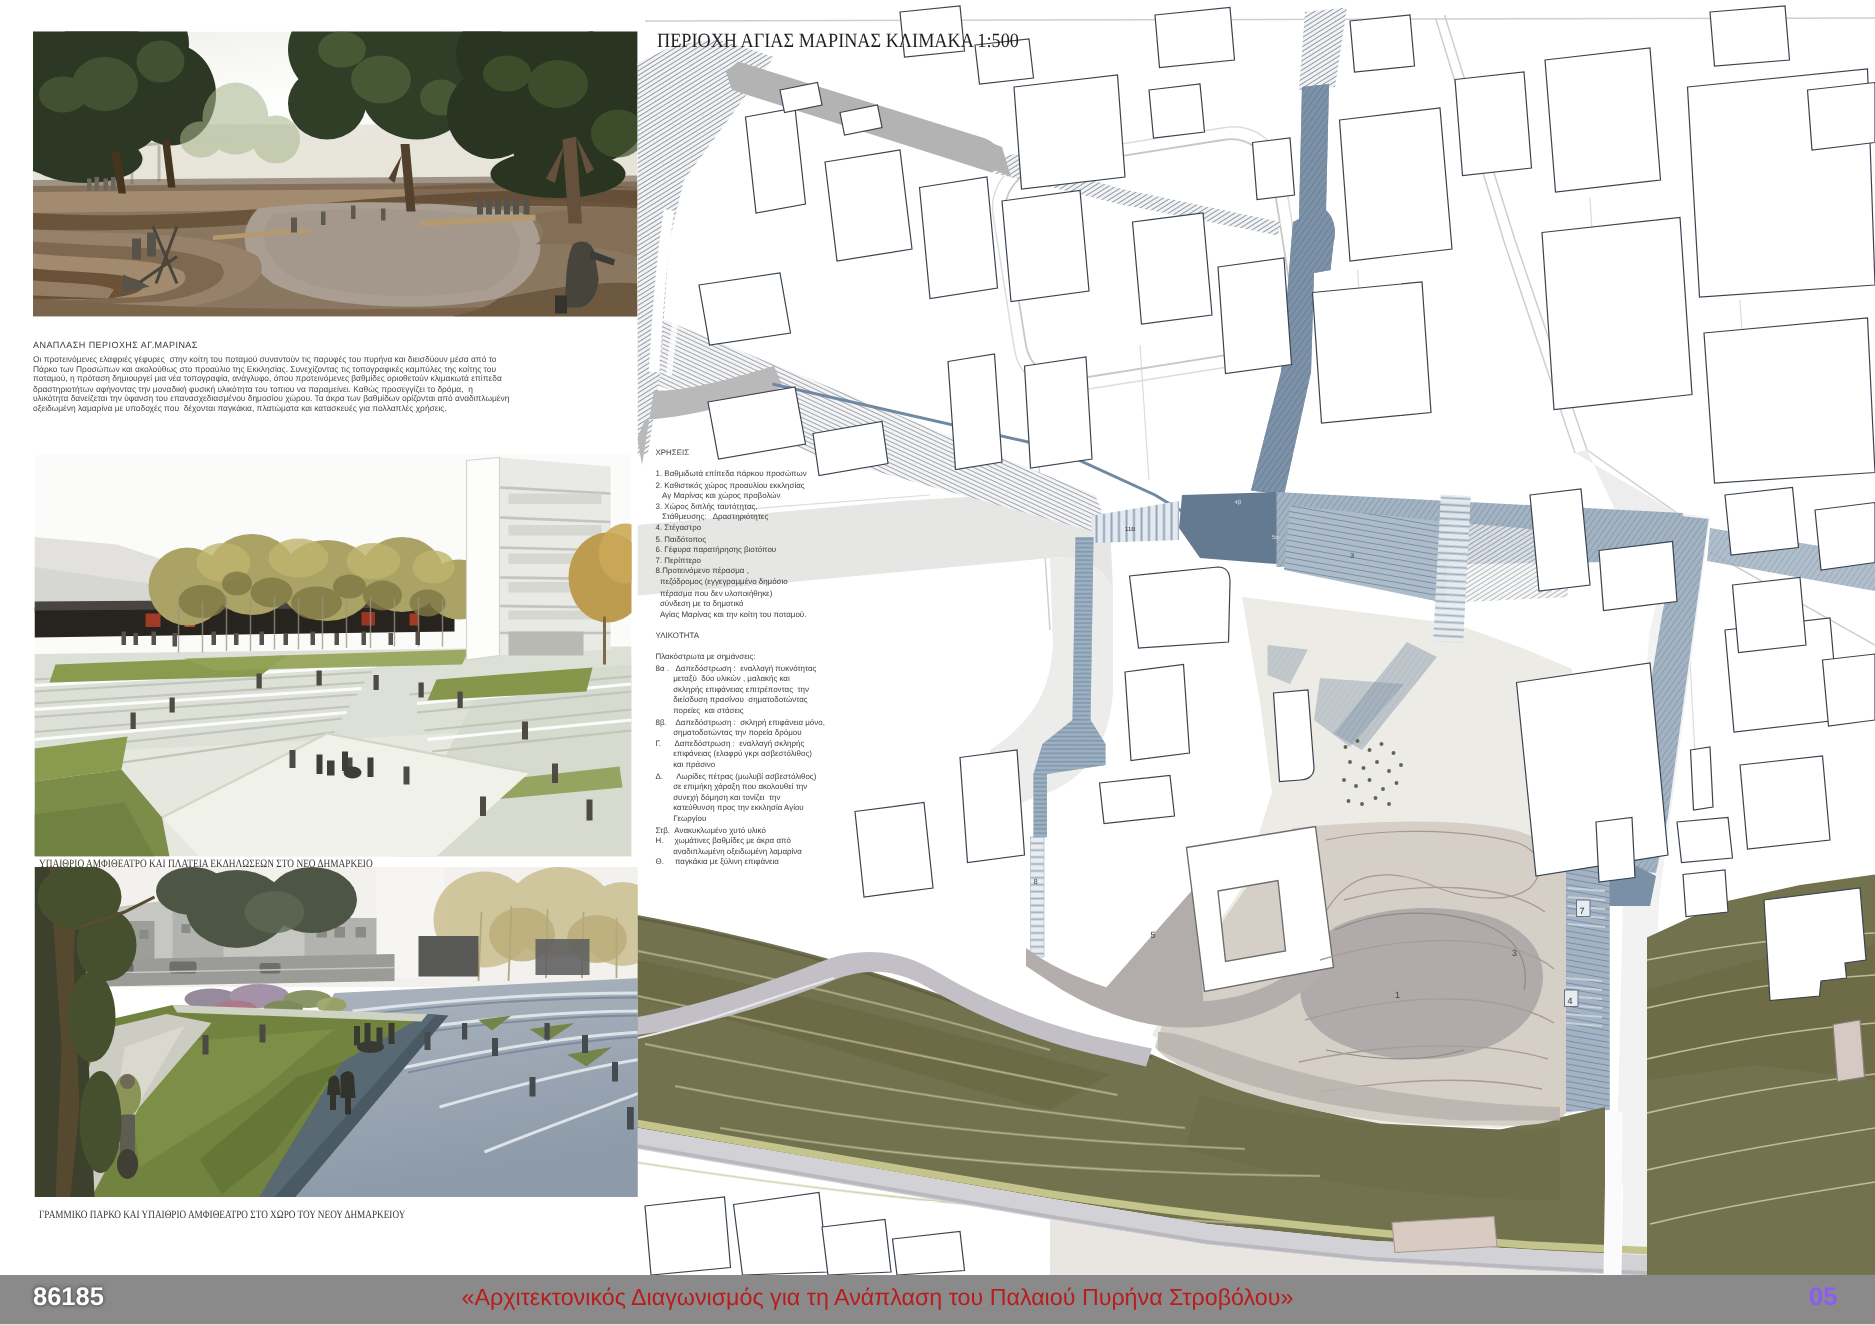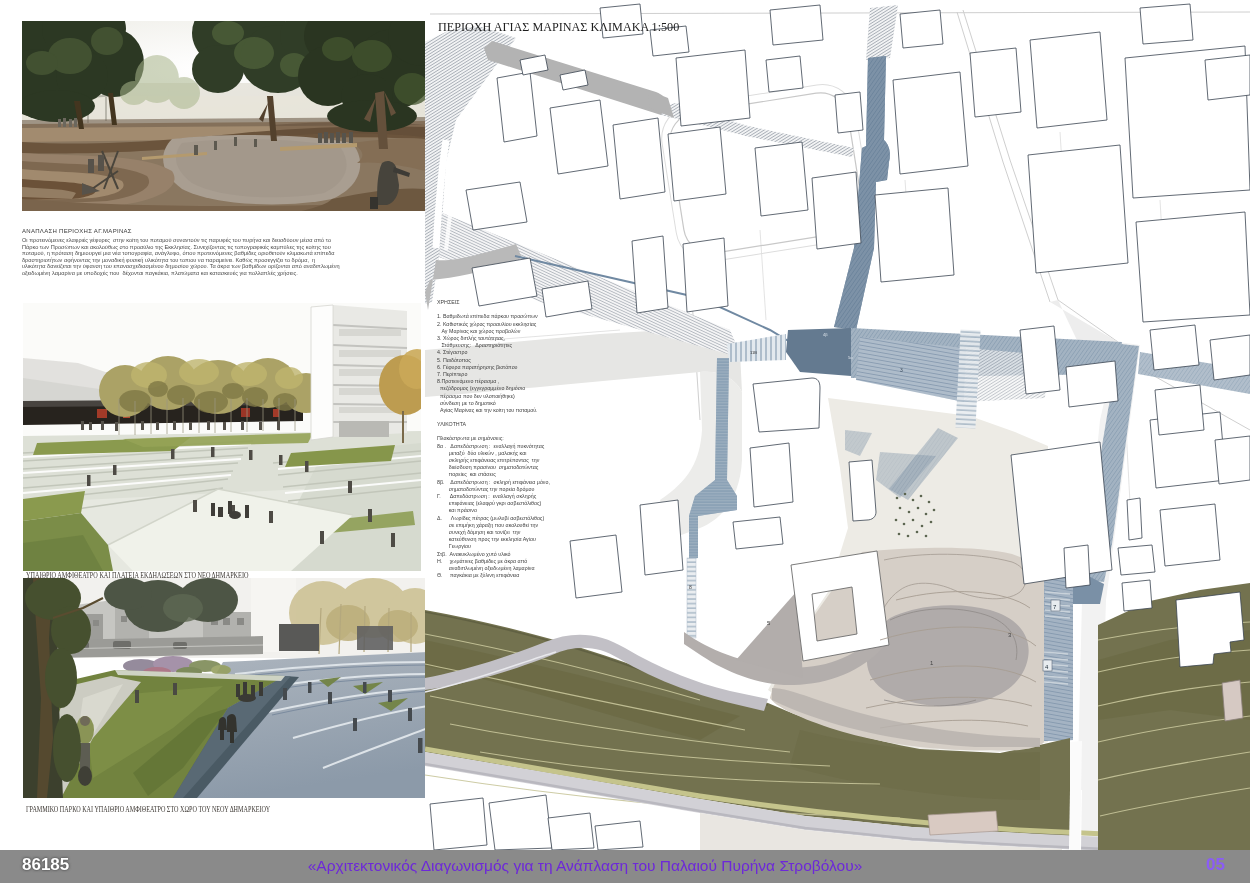--- a/index.html
+++ b/index.html
@@ -806,15 +806,15 @@
 &nbsp;&nbsp;&nbsp;&nbsp;&nbsp;&nbsp;&nbsp;&nbsp;Γεωργίου<br>
 Στβ.&nbsp;&nbsp;Ανακυκλωμένο χυτό υλικό<br>
 Η.&nbsp;&nbsp;&nbsp;&nbsp;&nbsp;χωμάτινες βαθμίδες με άκρα από<br>
 &nbsp;&nbsp;&nbsp;&nbsp;&nbsp;&nbsp;&nbsp;&nbsp;αναδιπλωμένη οξειδωμένη λαμαρίνα<br>
 Θ.&nbsp;&nbsp;&nbsp;&nbsp;&nbsp;παγκάκια με ξύλινη επιφάνεια</div>
 
 <div class="abs" style="left:0;top:850px;width:1250px;height:33px;background:#8a8a8a;"></div>
 
 <div class="abs" style="left:22px;top:855px;font-size:17px;font-weight:bold;color:#ffffff;text-shadow:0 0 3px #555555,0 0 2px #4a4a4a;">86185</div>
 
-<div class="abs" style="left:0;top:857px;width:1170px;text-align:center;font-size:15.5px;color:#6d28d9;">«Αρχιτεκτονικός Διαγωνισμός για τη Ανάπλαση του Παλαιού Πυρήνα Στροβόλου»</div>
+<div class="abs" style="left:0;top:857px;width:1170px;text-align:center;font-size:15.5px;color:#b91c1c;">«Αρχιτεκτονικός Διαγωνισμός για τη Ανάπλαση του Παλαιού Πυρήνα Στροβόλου»</div>
 
 <div class="abs" style="left:1206px;top:855px;font-size:17px;font-weight:bold;color:#8b5cf6;">05</div>
 
 </body></html>

